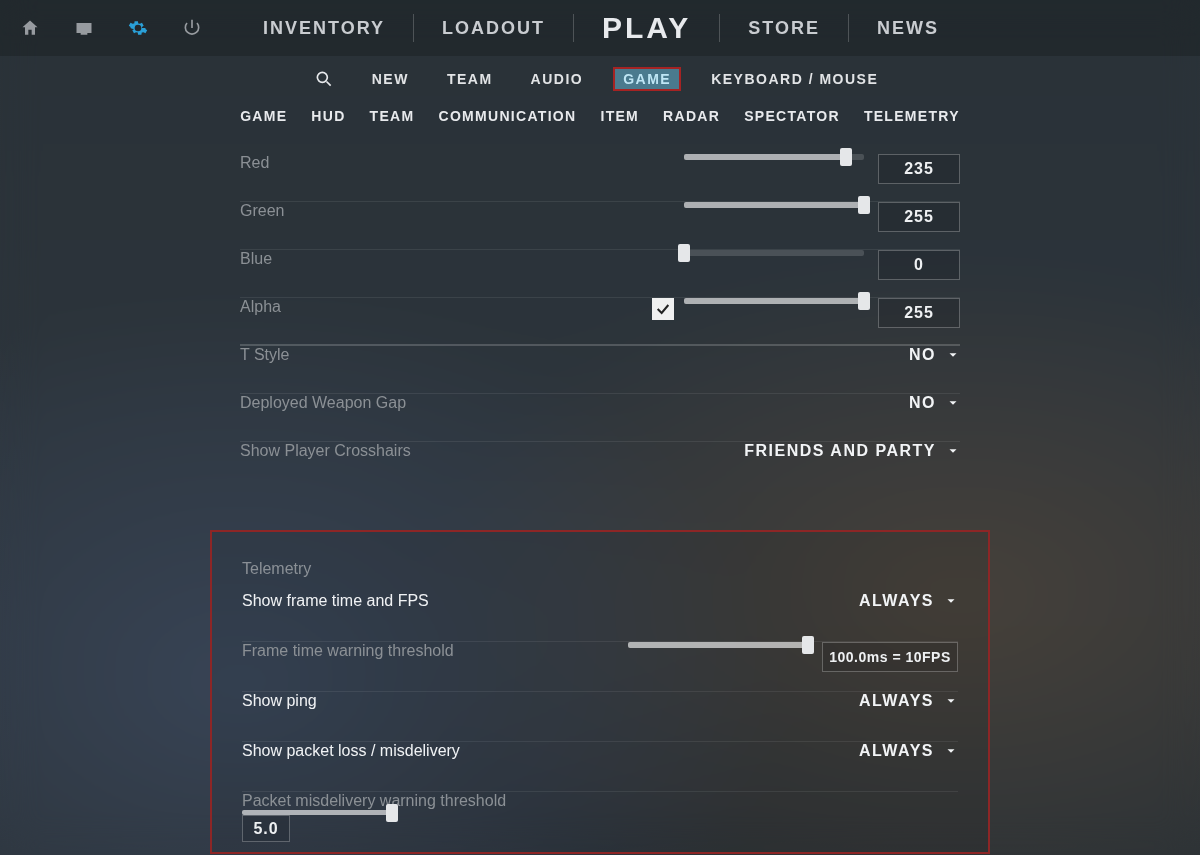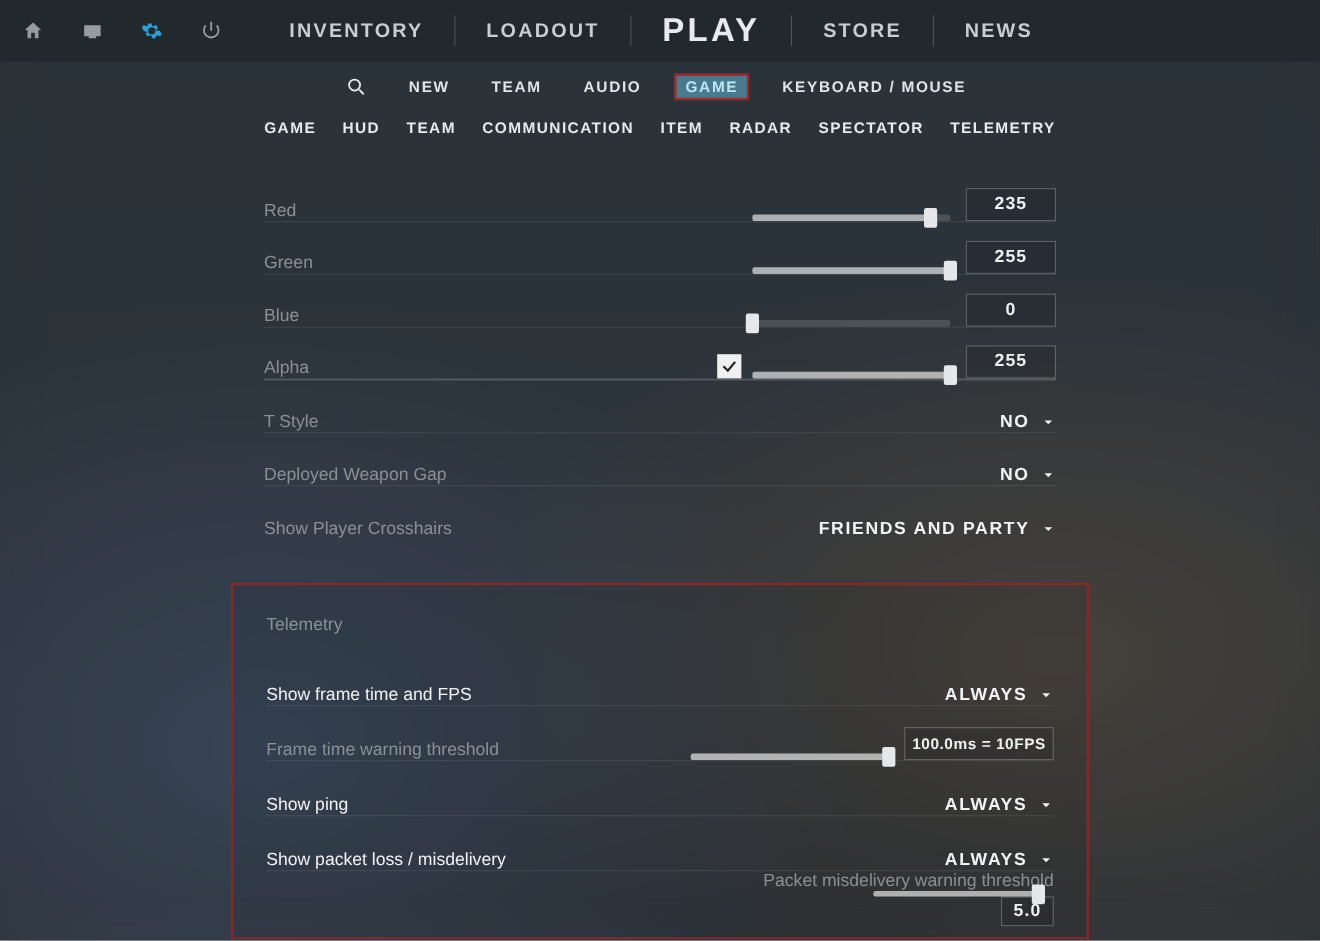--- a/index.html
+++ b/index.html
@@ -104,21 +104,21 @@
   }
 
   
   .content {
     position: relative; z-index: 2;
     width: 720px; margin: 0 auto;
     padding-top: 20px;
   }
   .row {
     display: flex;
-    align-items: flex-end;
+    align-items: flex-start;
     height: 48px;
     border-bottom: 1px solid rgba(255,255,255,0.08);
   }
   .row.thickline { border-bottom: 2px solid rgba(255,255,255,0.18); }
   .lbl { flex: 1; font-size: 16px; color: #cdd1d5; }
   .lbl.dim { color: #8b9095; }
   .lbl.bold { font-weight: 400; color: #f0f2f4; }
 
   .slider {
     width: 180px; height: 6px; background: rgba(255,255,255,0.15);

